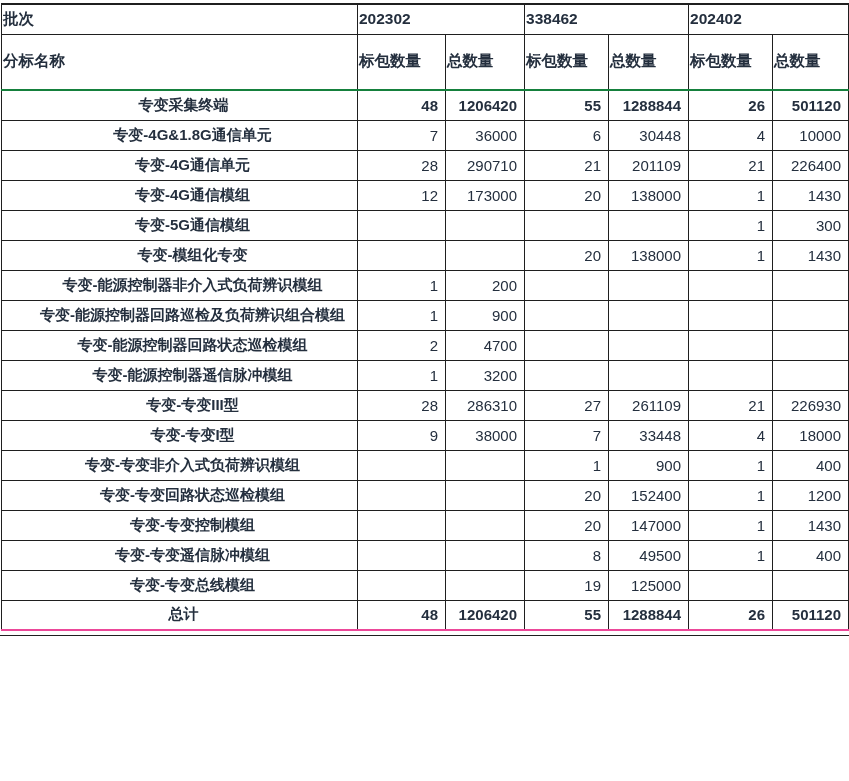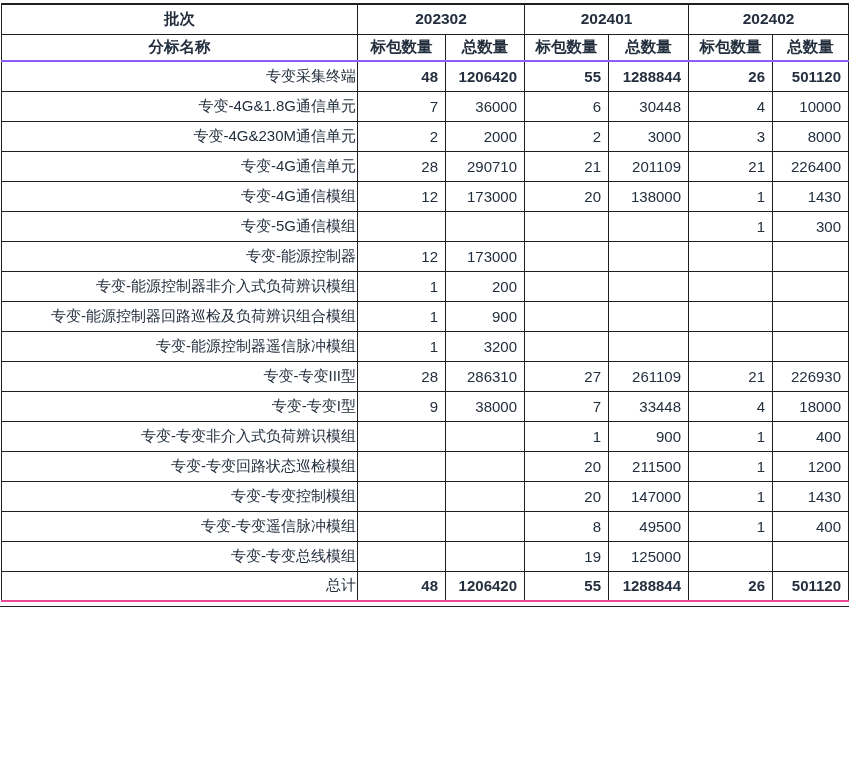--- a/index.html
+++ b/index.html
@@ -26,29 +26,29 @@
     color: #242f3e;
     font-size: 15px;
   }
   th, td {
     border: 1px solid #1f1f1f;
     overflow: hidden;
     white-space: nowrap;
     box-sizing: border-box;
   }
   thead tr.r1 th { height: 30px; border-top: 2px solid #1f1f1f; }
-  thead tr.r2 th { height: 27px; border-bottom: 2px solid #8b5cf6; }
+  thead tr.r2 th { height: 56px; border-bottom: 2px solid #15803d; }
   th {
     font-weight: bold;
-    text-align: center;
+    text-align: left;
     font-size: 15.5px;
   }
   tbody td { height: 30px; }
   tbody tr:last-child td { border-bottom: 2px solid #ec4899; }
-  td.name { text-align: right; padding-left: 9px; }
+  td.name { text-align: center; padding-left: 9px; font-weight: bold; }
   td.name.indent { padding-left: 27px; }
   td.num { text-align: right; padding-right: 7px; }
   .bold { font-weight: bold; }
 </style>
 </head>
 <body>
 
 <div class="sheet">
   <div class="table-wrap">
     <table>
@@ -58,21 +58,21 @@
         <col style="width:79px">
         <col style="width:84px">
         <col style="width:80px">
         <col style="width:84px">
         <col style="width:76px">
       </colgroup>
       <thead>
         <tr class="r1">
           <th>批次</th>
           <th colspan="2">202302</th>
-          <th colspan="2">202401</th>
+          <th colspan="2">338462</th>
           <th colspan="2">202402</th>
         </tr>
         <tr class="r2">
           <th>分标名称</th>
           <th>标包数量</th>
           <th>总数量</th>
           <th>标包数量</th>
           <th>总数量</th>
           <th>标包数量</th>
           <th>总数量</th>
@@ -91,29 +91,20 @@
           <tr>
             <td class="name indent">专变-4G&amp;1.8G通信单元</td>
             <td class="num">7</td>
             <td class="num">36000</td>
             <td class="num">6</td>
             <td class="num">30448</td>
             <td class="num">4</td>
             <td class="num">10000</td>
           </tr>
           <tr>
-            <td class="name indent">专变-4G&amp;230M通信单元</td>
-            <td class="num">2</td>
-            <td class="num">2000</td>
-            <td class="num">2</td>
-            <td class="num">3000</td>
-            <td class="num">3</td>
-            <td class="num">8000</td>
-          </tr>
-          <tr>
             <td class="name indent">专变-4G通信单元</td>
             <td class="num">28</td>
             <td class="num">290710</td>
             <td class="num">21</td>
             <td class="num">201109</td>
             <td class="num">21</td>
             <td class="num">226400</td>
           </tr>
           <tr>
             <td class="name indent">专变-4G通信模组</td>
@@ -127,41 +118,50 @@
           <tr>
             <td class="name indent">专变-5G通信模组</td>
             <td class="num"></td>
             <td class="num"></td>
             <td class="num"></td>
             <td class="num"></td>
             <td class="num">1</td>
             <td class="num">300</td>
           </tr>
           <tr>
-            <td class="name indent">专变-能源控制器</td>
-            <td class="num">12</td>
-            <td class="num">173000</td>
-            <td class="num"></td>
-            <td class="num"></td>
-            <td class="num"></td>
-            <td class="num"></td>
+            <td class="name indent">专变-模组化专变</td>
+            <td class="num"></td>
+            <td class="num"></td>
+            <td class="num">20</td>
+            <td class="num">138000</td>
+            <td class="num">1</td>
+            <td class="num">1430</td>
           </tr>
           <tr>
             <td class="name indent">专变-能源控制器非介入式负荷辨识模组</td>
             <td class="num">1</td>
             <td class="num">200</td>
             <td class="num"></td>
             <td class="num"></td>
             <td class="num"></td>
             <td class="num"></td>
           </tr>
           <tr>
             <td class="name indent">专变-能源控制器回路巡检及负荷辨识组合模组</td>
             <td class="num">1</td>
             <td class="num">900</td>
+            <td class="num"></td>
+            <td class="num"></td>
+            <td class="num"></td>
+            <td class="num"></td>
+          </tr>
+          <tr>
+            <td class="name indent">专变-能源控制器回路状态巡检模组</td>
+            <td class="num">2</td>
+            <td class="num">4700</td>
             <td class="num"></td>
             <td class="num"></td>
             <td class="num"></td>
             <td class="num"></td>
           </tr>
           <tr>
             <td class="name indent">专变-能源控制器遥信脉冲模组</td>
             <td class="num">1</td>
             <td class="num">3200</td>
             <td class="num"></td>
@@ -194,21 +194,21 @@
             <td class="num">1</td>
             <td class="num">900</td>
             <td class="num">1</td>
             <td class="num">400</td>
           </tr>
           <tr>
             <td class="name indent">专变-专变回路状态巡检模组</td>
             <td class="num"></td>
             <td class="num"></td>
             <td class="num">20</td>
-            <td class="num">211500</td>
+            <td class="num">152400</td>
             <td class="num">1</td>
             <td class="num">1200</td>
           </tr>
           <tr>
             <td class="name indent">专变-专变控制模组</td>
             <td class="num"></td>
             <td class="num"></td>
             <td class="num">20</td>
             <td class="num">147000</td>
             <td class="num">1</td>

